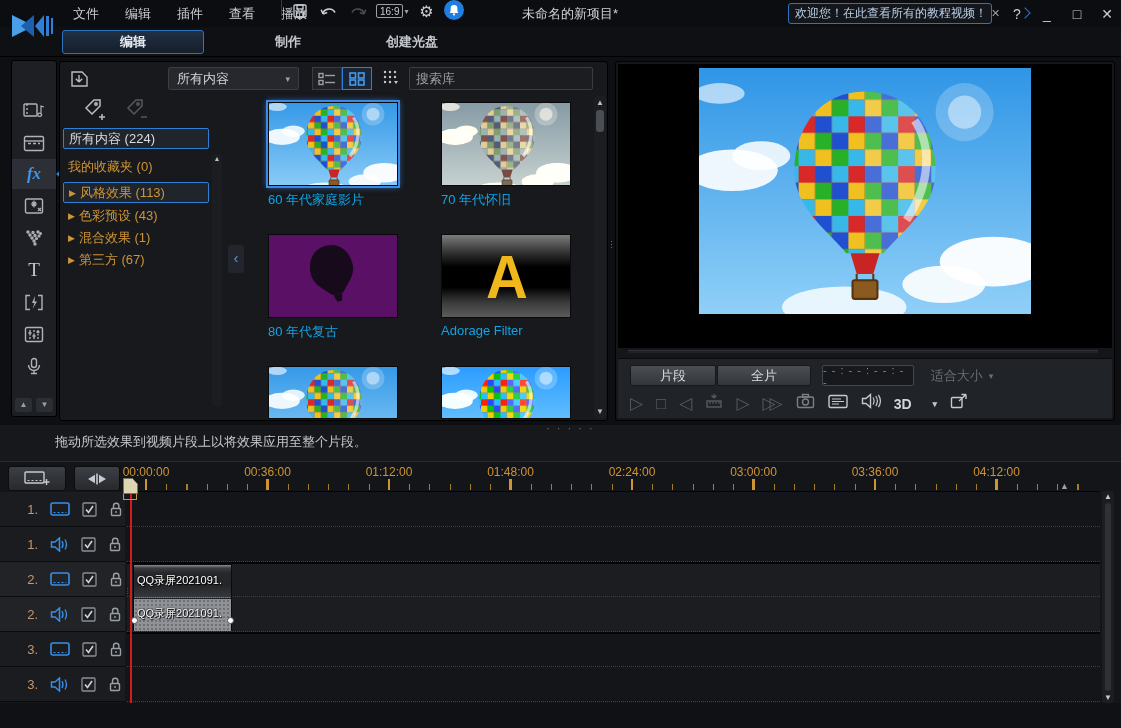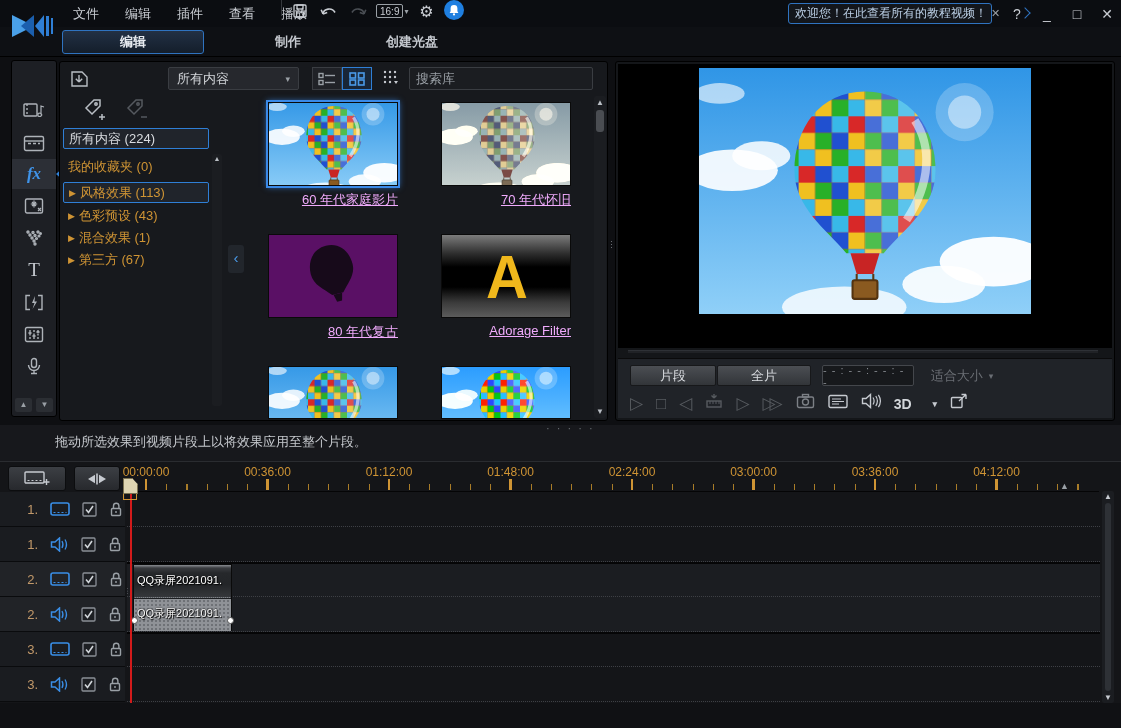--- a/index.html
+++ b/index.html
@@ -71,21 +71,21 @@
   .t-white { color:#dadde1; } .t-orange { color:#cf9434; }
   .titem.box { border:1px solid #2f7fd6; border-radius:2px; background:#20242b; }
   .tree-scroll { position:absolute; left:152px; top:58px; width:10px; height:252px; background:#1b1d21; border-radius:2px; }
   .tree-scroll .arr { display:block; text-align:center; font-size:7px; color:#b9bec4; line-height:10px; }
   .collapse-btn { position:absolute; left:168px; top:183px; width:16px; height:28px; background:#22262c; border-radius:3px;
                   color:#4a9ae8; font-size:15px; text-align:center; line-height:26px; }
 
   .tile { position:absolute; width:130px; }
   .thumb { width:130px; height:84px; background:#000; overflow:hidden; position:relative; border:1px solid #0a0a0a; }
   .thumb.sel { outline:2px solid #3a8ae8; box-shadow:0 0 6px 1px rgba(58,138,232,.8); }
-  .tile figcaption { margin-top:5px; text-align:right; font-size:13px; color:#f0abfc; white-space:nowrap;text-decoration:underline; }
+  .tile figcaption { margin-top:5px; text-align:left; font-size:13px; color:#0ea5e9; white-space:nowrap; }
   .thumb svg, .thumb .fill { position:absolute; left:0; top:0; }
   .adorage { width:130px; height:84px; background:linear-gradient(#7c7c7c 0%,#2e2e2e 22%,#000 38%,#000 62%,#3a3a3a 80%,#606060 100%);
              display:flex; align-items:center; justify-content:center; }
   .adorage span { color:#f0b81c; font-size:58px; font-weight:bold; line-height:1; transform:scaleY(1.05); }
   .sep70 { filter:saturate(.38) sepia(.28) contrast(.92) brightness(1.05); }
   .hue2 { filter:saturate(1.35) hue-rotate(8deg) brightness(1.03); }
   .clip55 { height:53px !important; }
   .grid-scroll { position:absolute; left:534px; top:34px; width:12px; height:322px; background:#1b1d21; border-radius:2px; }
   .grid-scroll .arr { position:absolute; left:0; width:12px; text-align:center; font-size:8px; color:#b9bec4; }
   .grid-scroll .thumbbar { position:absolute; left:2px; top:14px; width:8px; height:22px; background:#4a4d52; border-radius:3px; }
@@ -244,20 +244,21 @@
       <span class="tb-btn">
         <span class="gear-glyph">⚙</span>
         </span>
       <span class="bell-btn">
         <svg width="12" height="12" viewBox="0 0 12 12" fill="#fff">
           <path d="M6 1 a3.4 3.4 0 0 1 3.4 3.4 V7.2 L10.4 9 H1.6 L2.6 7.2 V4.4 A3.4 3.4 0 0 1 6 1 Z"></path>
             <circle cx="6" cy="10.4" r="1.1"></circle>
         </svg>
         </span>
     </div>
+    <span class="project-title">未命名的新项目*</span>
     <div class="notice">
       <span class="notice-text">欢迎您！在此查看所有的教程视频！</span>
       <span class="notice-close">✕</span>
     </div>
     <span class="notice-arrow"></span>
     <div class="winctrl">
       <span class="winbtn">?</span>
       <span class="winbtn">_</span>
       <span class="winbtn">□</span>
       <span class="winbtn">✕</span>

